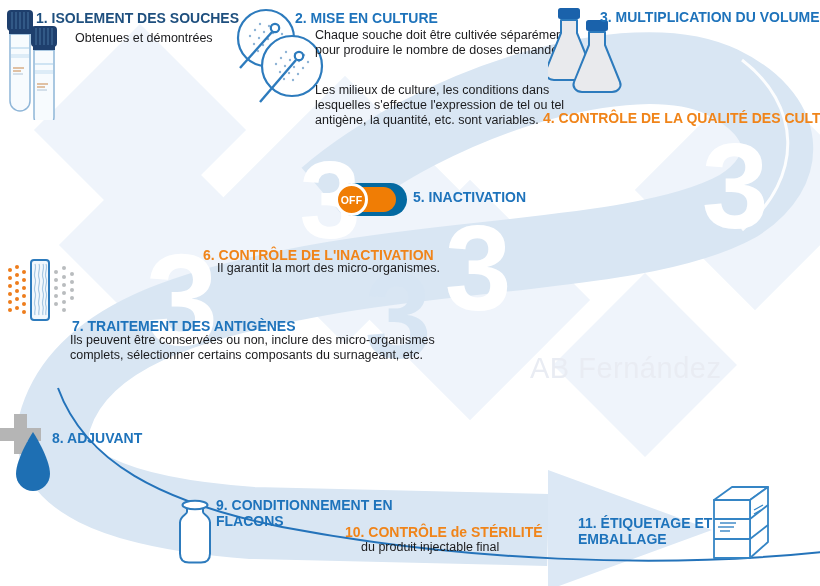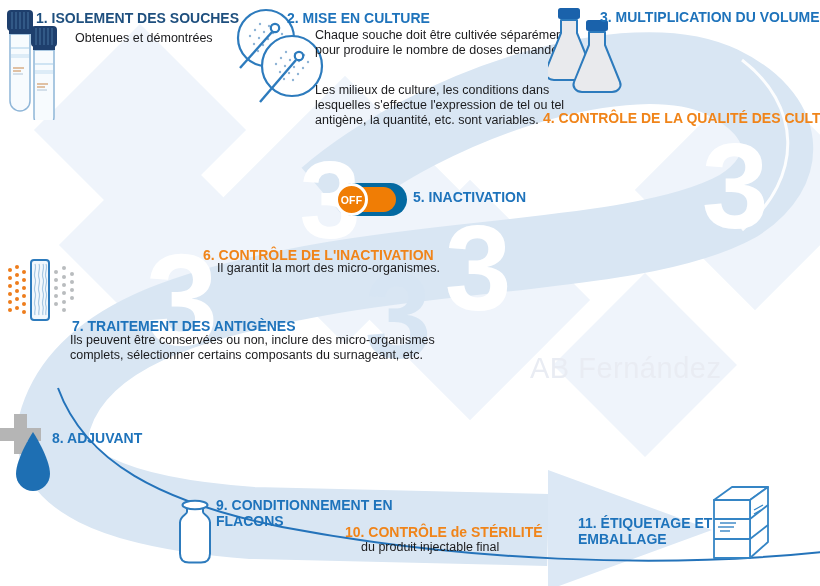--- a/index.html
+++ b/index.html
@@ -105,21 +105,21 @@
     <circle cx="36" cy="32" r="28" fill="#ffffff" stroke="#2d7bbd" stroke-width="2.2"></circle>
     <use href="#pdots" x="36" y="32"></use>
     <line x1="42" y1="26" x2="10" y2="62" stroke="#2d7bbd" stroke-width="2.4"></line>
     <circle cx="45" cy="22" r="4.2" fill="#ffffff" stroke="#2d7bbd" stroke-width="2.2"></circle>
 
     <circle cx="62" cy="60" r="30" fill="#ffffff" stroke="#2d7bbd" stroke-width="2.2"></circle>
     <use href="#pdots" x="62" y="60"></use>
     <line x1="66" y1="54" x2="30" y2="96" stroke="#2d7bbd" stroke-width="2.4"></line>
     <circle cx="69" cy="50" r="4.2" fill="#ffffff" stroke="#2d7bbd" stroke-width="2.2"></circle>
   </svg>
-  <div class="abs title t-blue" style="left:287px;top:10px;">2. MISE EN CULTURE</div>
+  <div class="abs title t-blue" style="left:295px;top:10px;">2. MISE EN CULTURE</div>
   <div class="abs body" style="left:315px;top:28px;width:252px;">Chaque souche doit être cultivée séparément pour produire le nombre de doses demandé.</div>
   <div class="abs body" style="left:315px;top:83px;width:262px;">Les milieux de culture, les conditions dans lesquelles s'effectue l'expression de tel ou tel antigène, la quantité, etc. sont variables.</div>
 
   <svg class="abs" style="left:548px;top:2px;" width="86" height="94" viewBox="0 0 86 94">
     <defs>
       <g id="flask">
         <path d="M11,12 h16 v13 l15,37 c2,5 -2,10 -8,10 h-30 c-6,0 -10,-5 -8,-10 l15,-37 z" fill="#e9eaed" stroke="#2d7bbd" stroke-width="2" stroke-linejoin="round"></path>
         <rect x="8" y="0" width="22" height="11" rx="2.5" fill="#1a62ab"></rect>
       </g>
     </defs>

